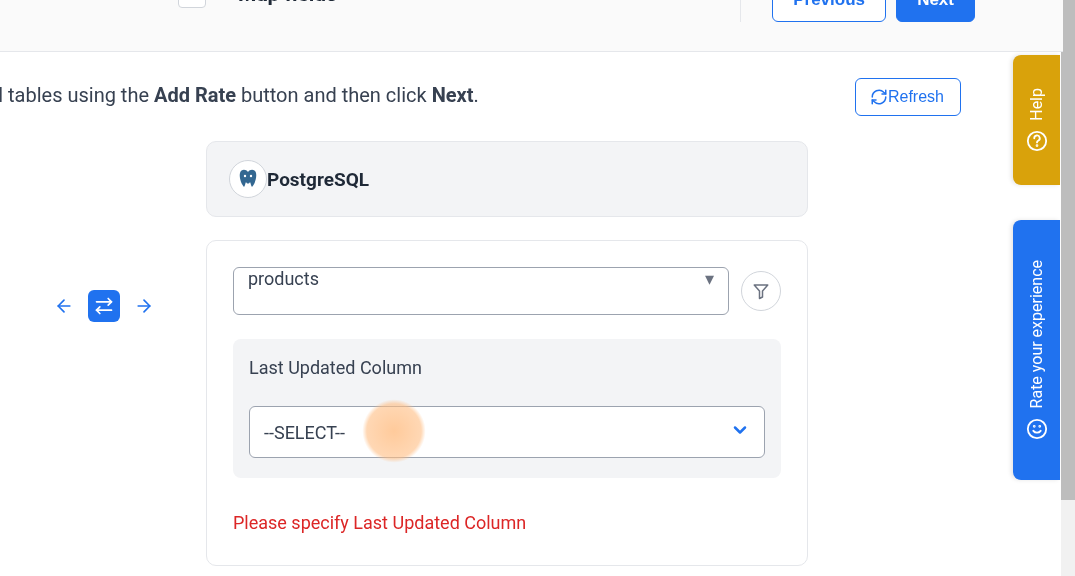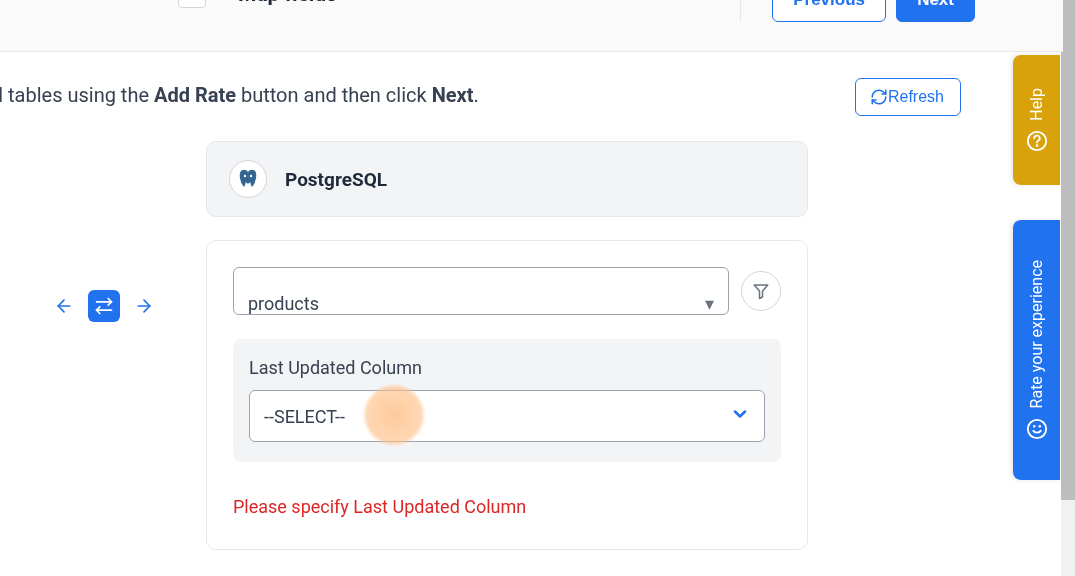--- a/index.html
+++ b/index.html
@@ -119,21 +119,20 @@
       left: 206px;
       top: 141px;
       width: 602px;
       height: 76px;
       border: 1px solid #e5e7eb;
       background: #f3f4f6;
       border-radius: 10px;
       display: flex;
       align-items: center;
       padding-left: 22px;
-      gap: 18px;
     }
     .pg-icon {
       width: 38px;
       height: 38px;
       border: 1px solid #d1d5db;
       border-radius: 50%;
       background: #ffffff;
       display: flex;
       align-items: center;
       justify-content: center;
@@ -153,21 +152,21 @@
       background: #ffffff;
     }
 
     .table-row { display: flex; align-items: center; gap: 12px; }
     .table-select {
       flex: 1;
       height: 48px;
       border: 1px solid #9ca3af;
       border-radius: 6px;
       display: flex;
-      align-items: flex-end;
+      align-items: flex-start;
       justify-content: space-between;
       padding: 0 14px;
       font-size: 18px;
       color: #374151;
       background: #ffffff;
       cursor: pointer;
     }
     .caret { color: #6b7280; }
 
     .filter-btn {
@@ -182,21 +181,21 @@
       cursor: pointer;
     }
     .filter-btn svg { width: 18px; height: 18px; stroke: #6b7280; }
 
     .luc-box {
       margin-top: 24px;
       background: #f3f4f6;
       border-radius: 8px;
       padding: 18px 16px 20px 16px;
     }
-    .luc-label { font-size: 18px; color: #374151; margin-bottom: 12px; }
+    .luc-label { font-size: 18px; color: #374151; margin-bottom: 28px; }
     .luc-select {
       height: 52px;
       width: 100%;
       border: 1px solid #9ca3af;
       border-radius: 6px;
       background: #ffffff;
       display: flex;
       align-items: center;
       justify-content: space-between;
       padding: 0 14px;

